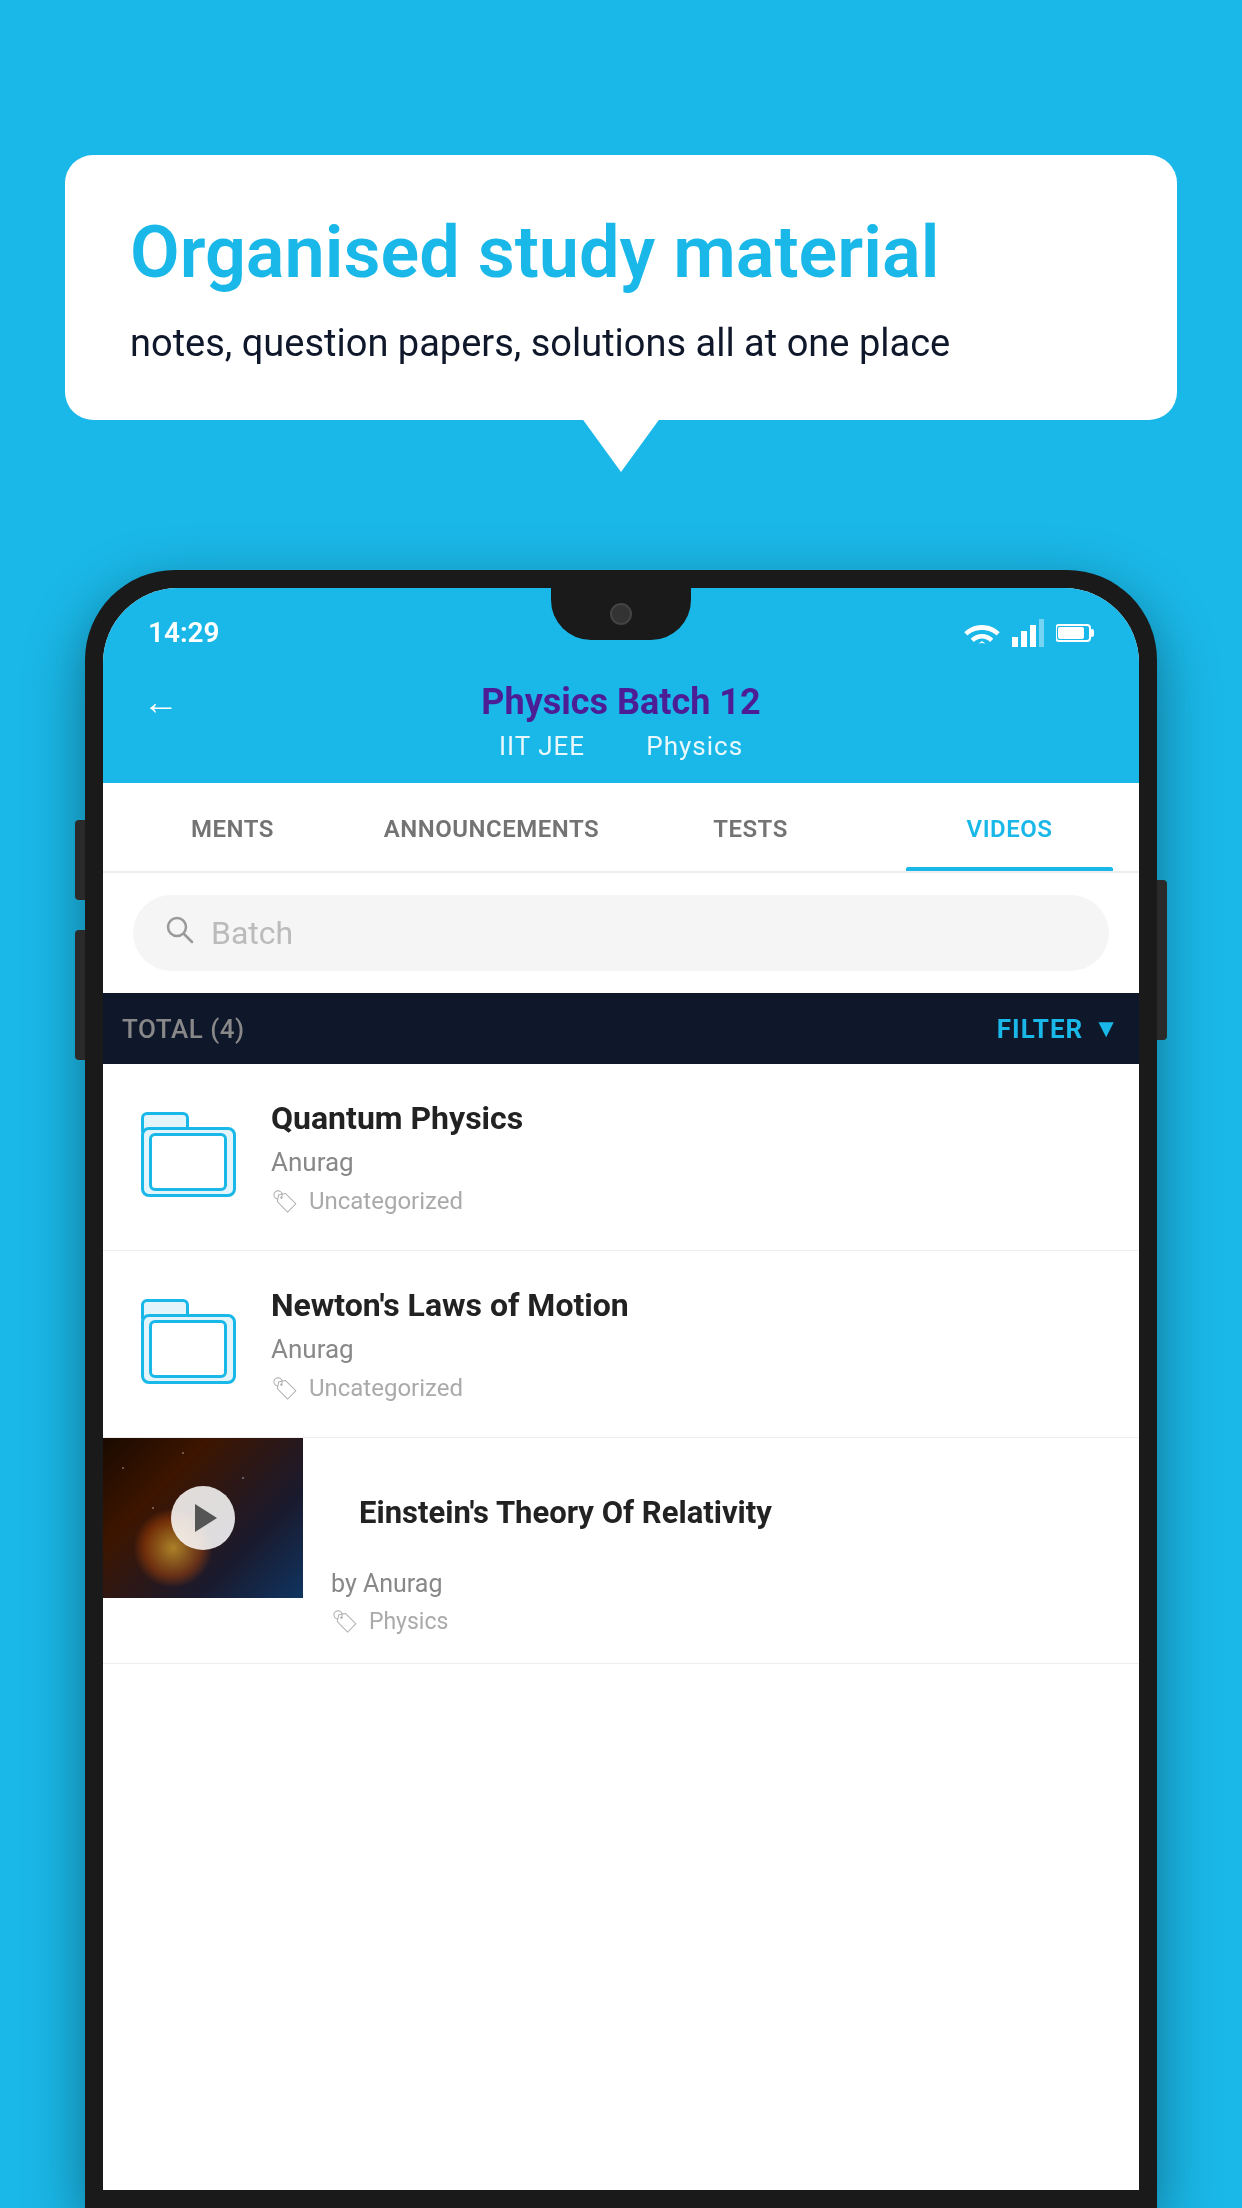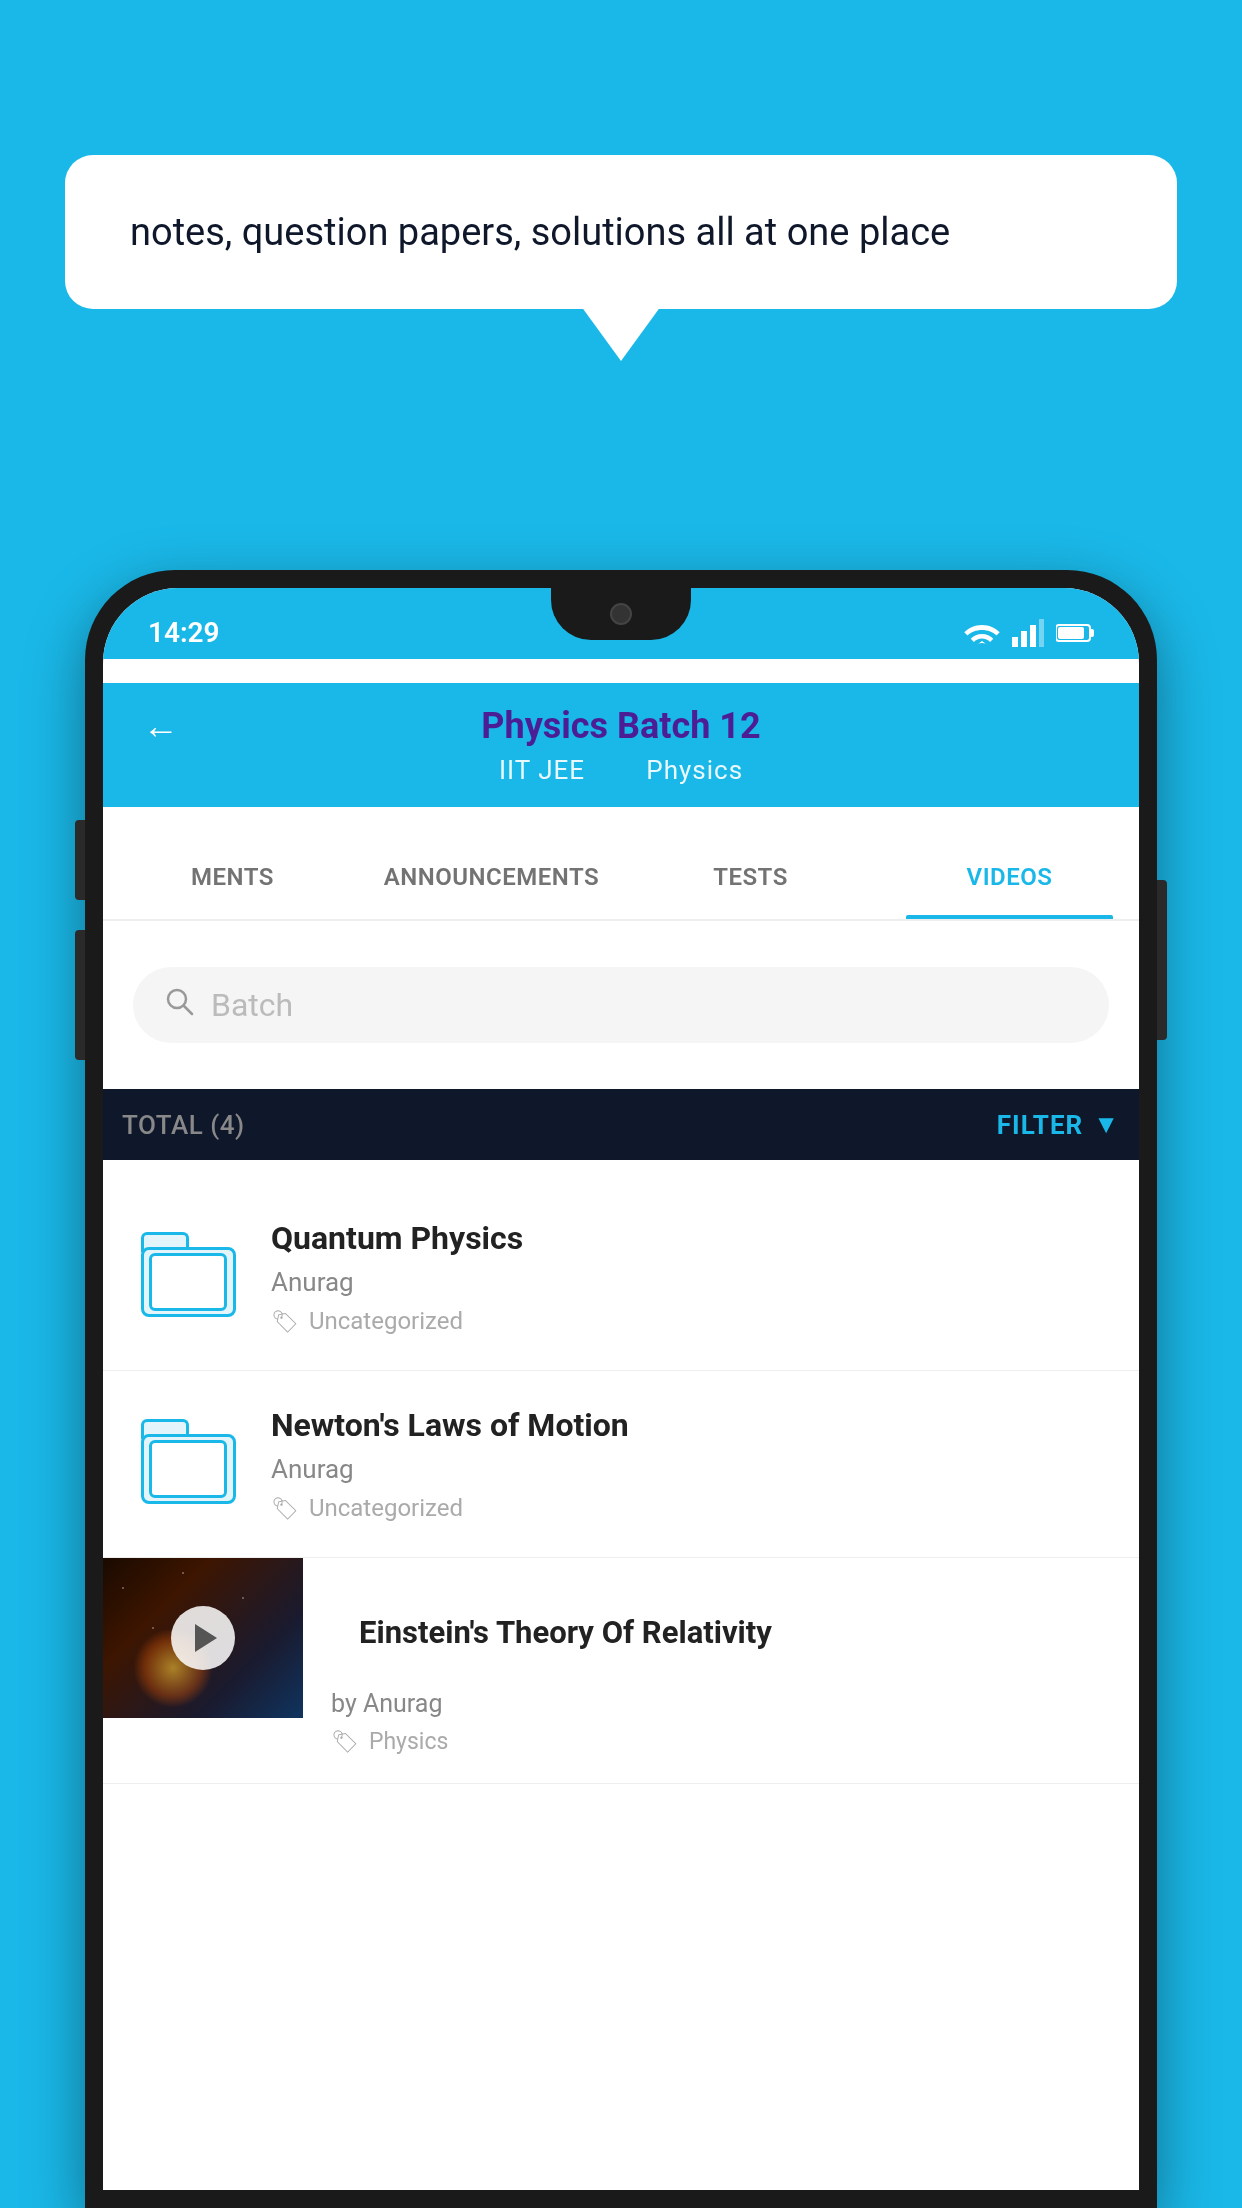--- a/index.html
+++ b/index.html
@@ -68,21 +68,20 @@
       box-shadow: 0 20px 60px rgba(0,0,0,0.4);
     }
 
     .phone-screen {
       background: white;
       border-radius: 75px 75px 0 0;
       overflow: hidden;
       height: 100%;
       display: flex;
       flex-direction: column;
-      gap: 24px;
     }
 
     
     .status-bar {
       background: #1AB8E8;
       display: flex;
       justify-content: space-between;
       align-items: center;
       padding: 18px 45px 10px 45px;
       min-height: 65px;
@@ -465,20 +464,21 @@
       height: 160px;
       background: #2a2a2a;
       border-radius: 0 4px 4px 0;
     }
   </style>
 </head>
 <body>
 
 <div class="speech-bubble-container">
   <div class="speech-bubble">
+    <h1>Organised study material</h1>
     <p>notes, question papers, solutions all at one place</p>
   </div>
 </div>
 
 <div class="phone-mockup">
 
   <div class="phone-btn-left"></div>
   <div class="phone-btn-left2"></div>
   <div class="phone-btn-right"></div>
 

